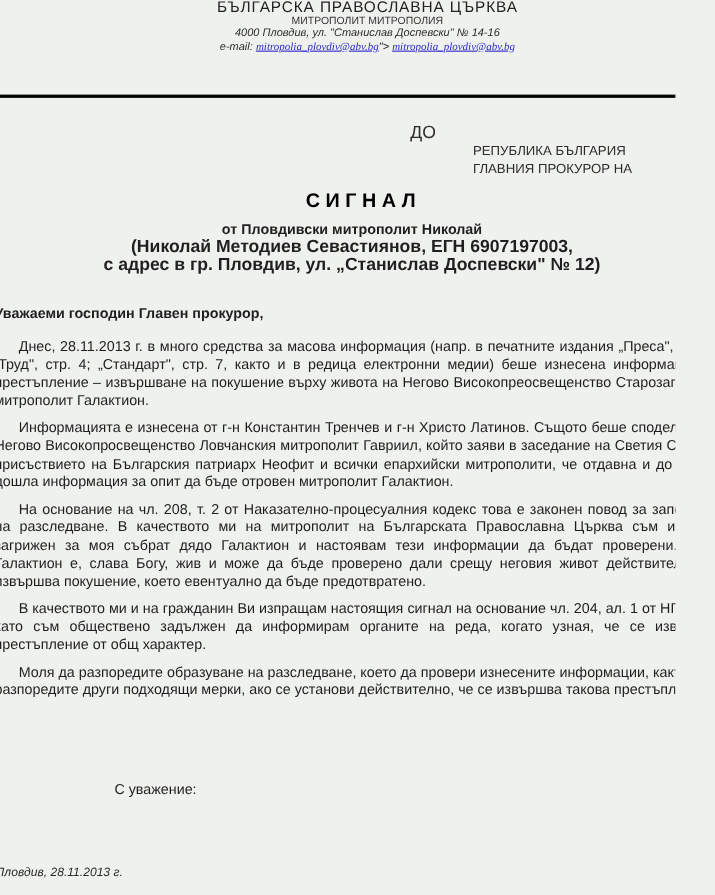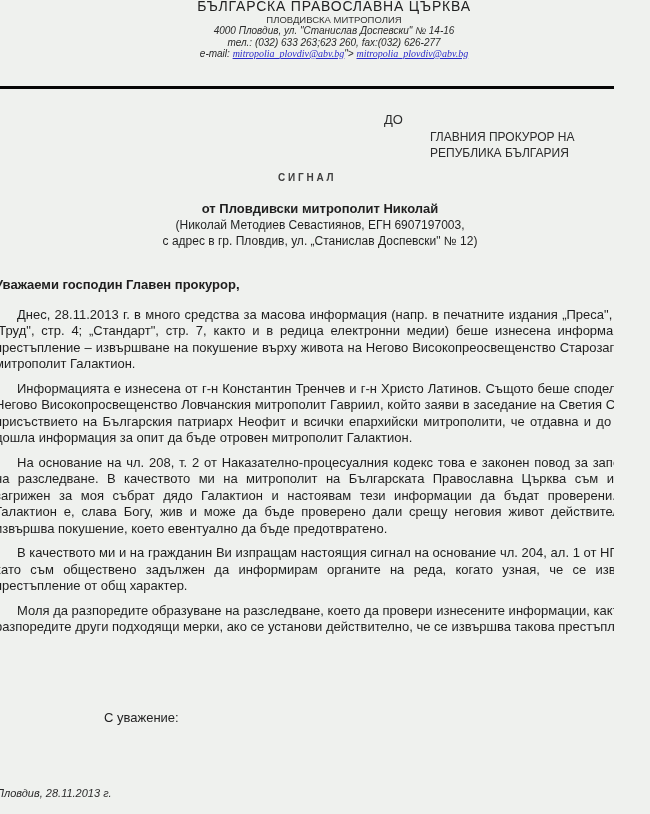--- a/index.html
+++ b/index.html
@@ -54,58 +54,59 @@
     top: 86px;
     left: 0;
     width: 650px;
     height: 3px;
     background: #060606;
   }
   
   .to-word {
     position: absolute;
     top: 112px;
-    left: 384px;
-    font-size: 13px;
+    left: 373px;
+    font-size: 16px;
     color: #2b2b2b;
   }
   .recipient-lines {
     position: absolute;
     top: 129px;
     left: 430px;
     font-size: 12px;
     line-height: 16px;
     color: #2b2b2b;
   }
   
   .doc-title {
     position: absolute;
     top: 172px;
     left: 278px;
-    font-size: 10px;
+    font-size: 18px;
     font-weight: bold;
-    color: #404040;
+    color: #000000;
   }
   .sender {
     position: absolute;
     top: 201px;
     left: 0;
     width: 650px;
     text-align: center;
     padding-right: 10px;
     box-sizing: border-box;
   }
   .sender-name {
     font-size: 13px;
     line-height: 16px;
     font-weight: bold;
   }
   .sender-line {
-    font-size: 12px;
+    font-size: 16px;
     line-height: 16px;
+    font-weight: bold;
   }
   
   .doc-body {
     position: absolute;
     top: 277px;
     left: -5px;
     width: 660px;
     font-size: 13px;
     line-height: 16.5px;
     color: #1e1e1e;
@@ -144,32 +145,31 @@
     color: #2a2a2a;
   }
 </style>
 </head>
 <body>
 
 <div class="page">
 
   <div class="letterhead">
     <div class="org-name">БЪЛГАРСКА ПРАВОСЛАВНА ЦЪРКВА</div>
-    <div class="division">ПЛОВДИВСКА МИТРОПОЛИЯ</div>
+    <div class="division">МИТРОПОЛИТ МИТРОПОЛИЯ</div>
     <div class="lh-italic">4000 Пловдив, ул. "Станислав Доспевски" № 14-16</div>
-    <div class="lh-italic">тел.: (032) 633 263;623 260, fax:(032) 626-277</div>
     <div class="lh-italic"><span>e-mail: </span><a href="#">mitropolia_plovdiv@abv.bg</a><span>"&gt; </span><a href="#">mitropolia_plovdiv@abv.bg</a></div>
   </div>
 
   <div class="rule"></div>
 
   <div class="to-word">ДО</div>
   <div class="recipient-lines">
+    <div>РЕПУБЛИКА БЪЛГАРИЯ</div>
     <div>ГЛАВНИЯ ПРОКУРОР НА</div>
-    <div>РЕПУБЛИКА БЪЛГАРИЯ</div>
   </div>
 
   <div class="doc-title">С И Г Н А Л</div>
 
   <div class="sender">
     <div class="sender-name">от Пловдивски митрополит Николай</div>
     <div class="sender-line">(Николай Методиев Севастиянов, ЕГН 6907197003,</div>
     <div class="sender-line">с адрес в гр. Пловдив, ул. „Станислав Доспевски" № 12)</div>
   </div>
 

